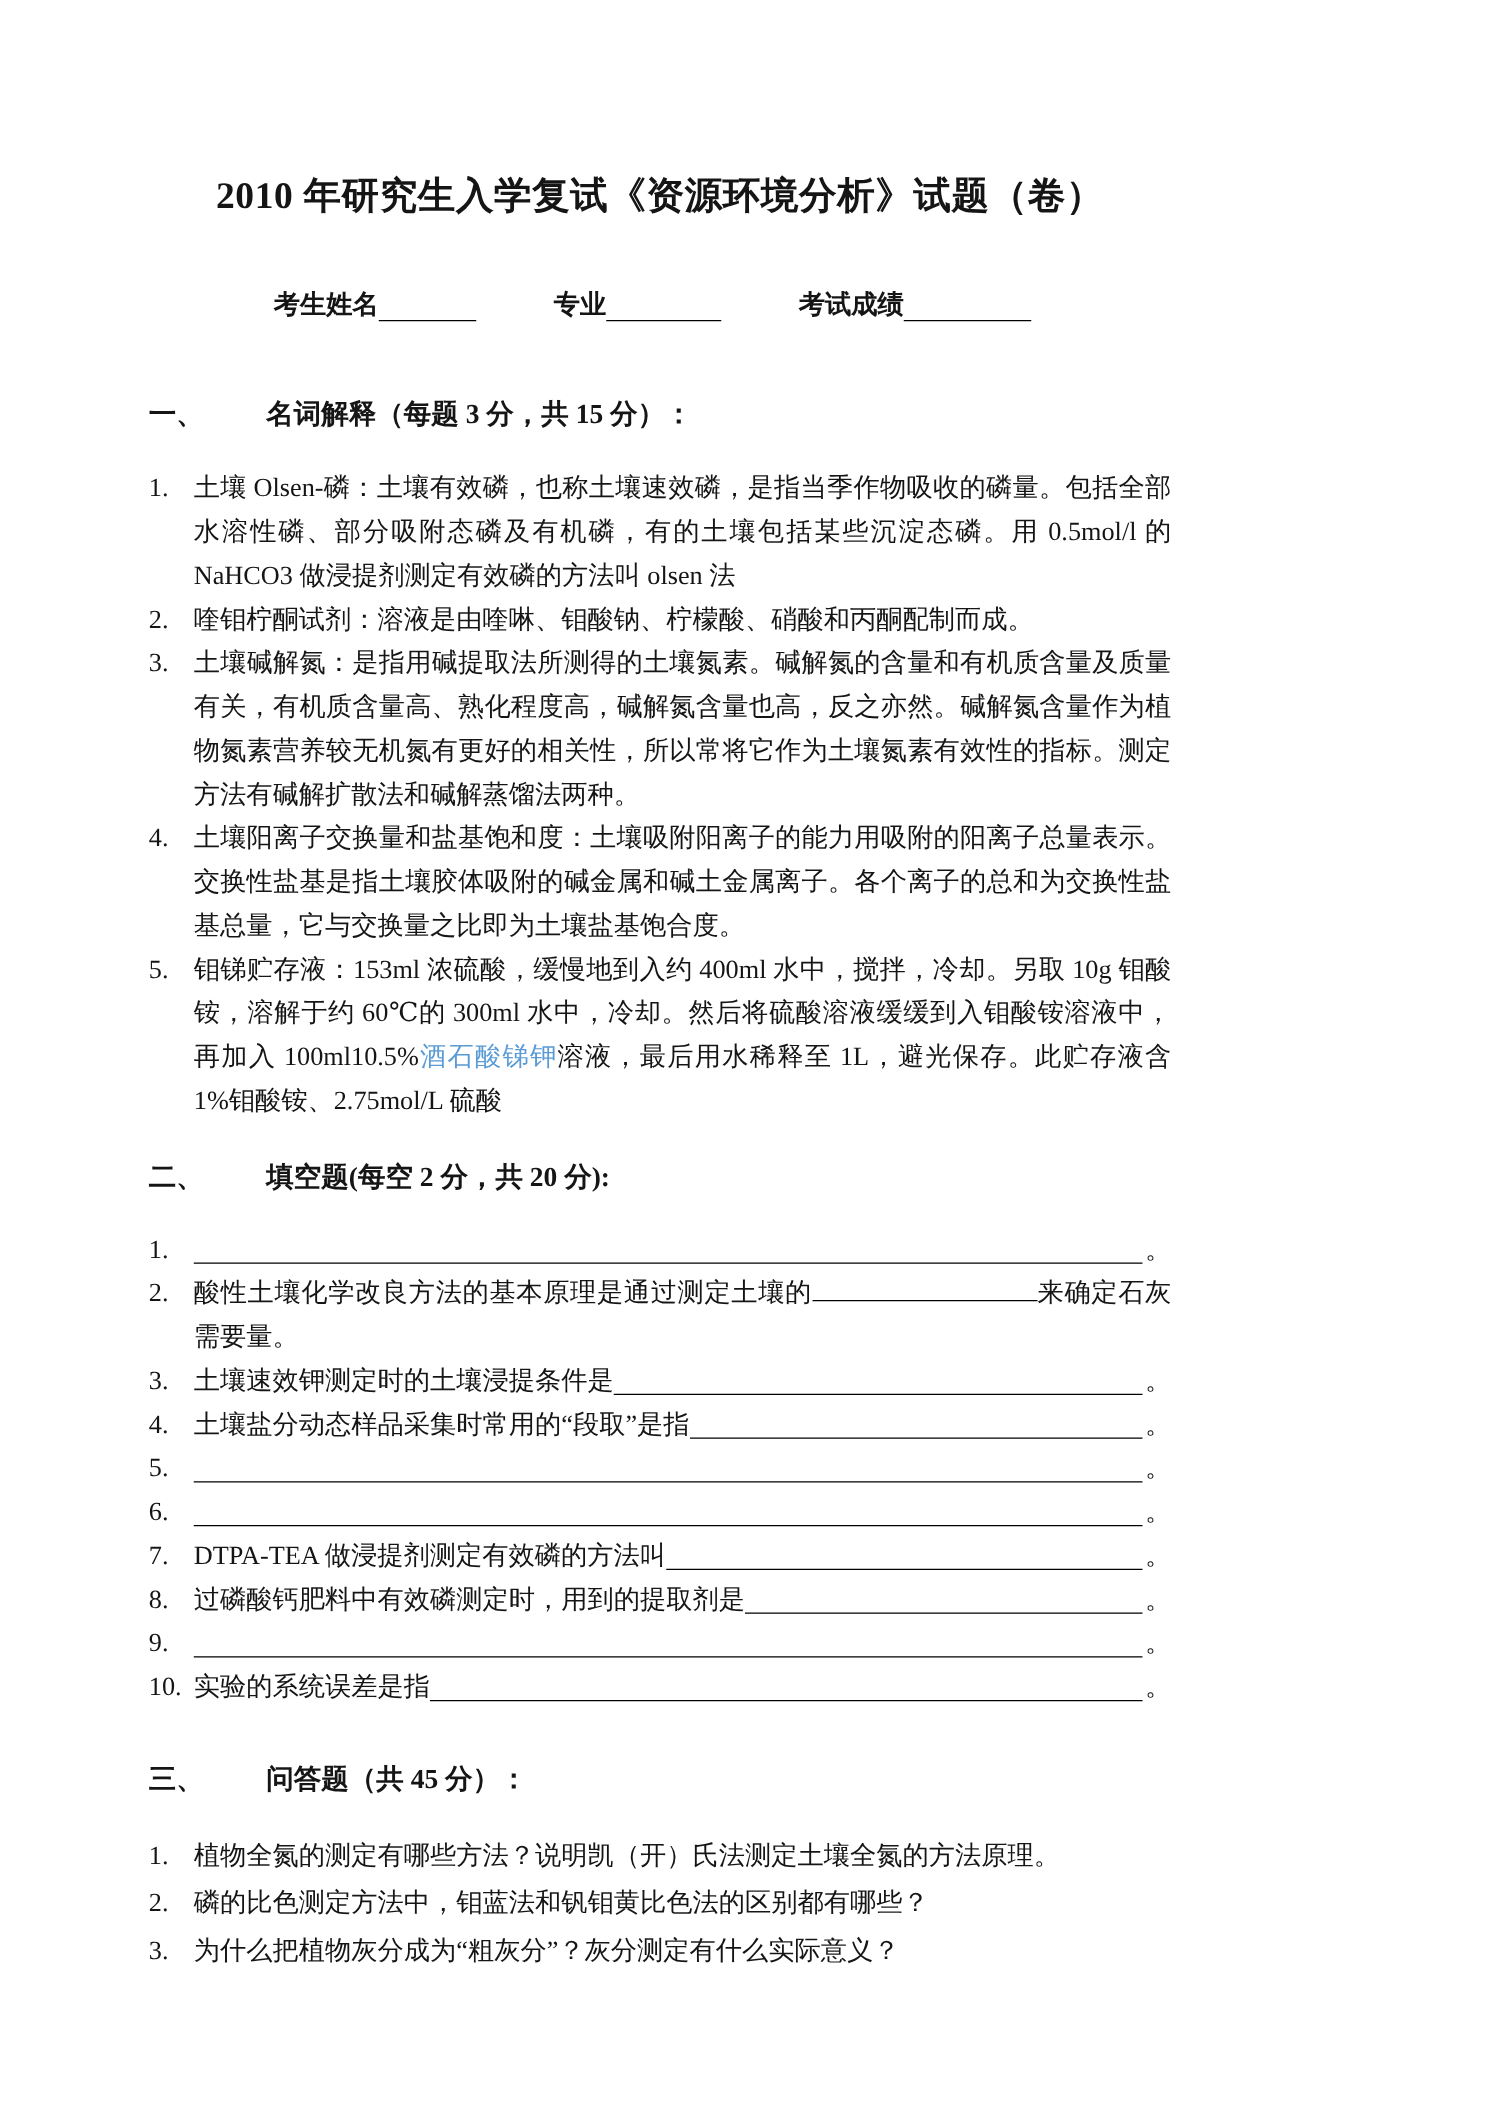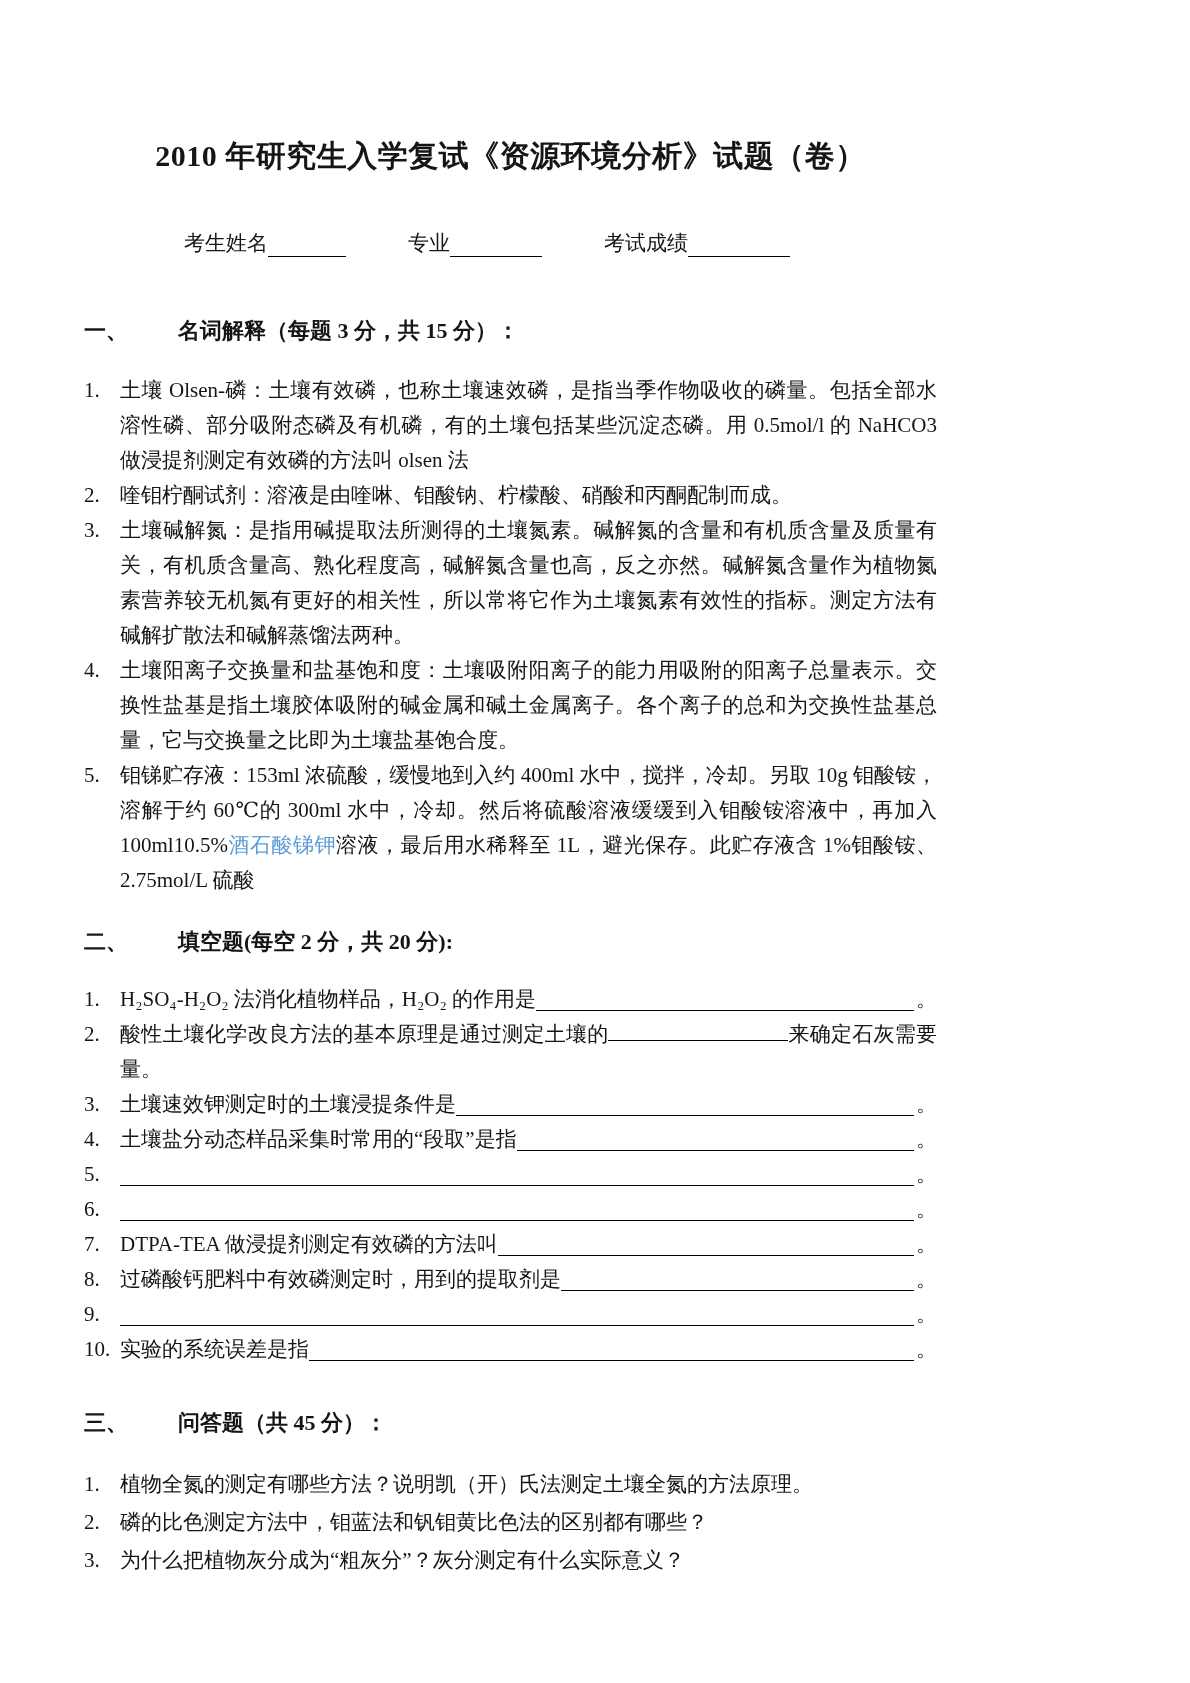--- a/index.html
+++ b/index.html
@@ -7,38 +7,39 @@
   html, body { margin: 0; padding: 0; }
   body {
     width: 1190px; height: 1683px;
     background: #ffffff;
     color: #151515;
     font-family: "Liberation Serif", "DejaVu Serif", serif;
     overflow: hidden;
   }
   .page {
     width: 1190px; height: 1683px;
-    padding: 136px 253px 40px 84px;
+    padding: 136px 253px 40px 119px;
   }
   .title {
     margin: 0;
     font-size: 30px;
     font-weight: bold;
     text-align: center;
     white-space: nowrap;
     letter-spacing: 0.5px;
   }
   .name-row {
     margin-top: 50px;
     padding-left: 100px;
     display: flex;
     gap: 62px;
     font-size: 21px;
     height: 30px;
     align-items: flex-end;
+    font-weight: bold;
   }
   .field { display: flex; align-items: flex-end; }
   .fblank {
     display: inline-block;
     border-bottom: 1.6px solid #000;
     height: 1.05em;
   }
   .fblank.w1 { width: 78px; }
   .fblank.w2 { width: 92px; }
   .fblank.w3 { width: 102px; }
@@ -135,21 +136,20 @@
     </div>
   </div>
 
   <div class="sec-head sec2">
     <span class="sec-num">二、</span>
     <span class="sec-title">填空题(每空 2 分，共 20 分):</span>
   </div>
   <div class="fill-list">
     <div class="fill-row">
       <span class="num">1.</span>
-      <span class="lead">H₂SO₄-H₂O₂ 法消化植物样品，H₂O₂ 的作用是</span>
       <span class="blank"></span>
       <span class="tail">。</span>
     </div>
     <div class="fill-wrap">
       <span class="num">2.</span>
       <div class="wrap-text"><span>酸性土壤化学改良方法的基本原理是通过测定土壤的</span><span class="blank-inline"></span><span>来确定石灰需要量。</span></div>
     </div>
     <div class="fill-row">
       <span class="num">3.</span>
       <span class="lead">土壤速效钾测定时的土壤浸提条件是</span>

